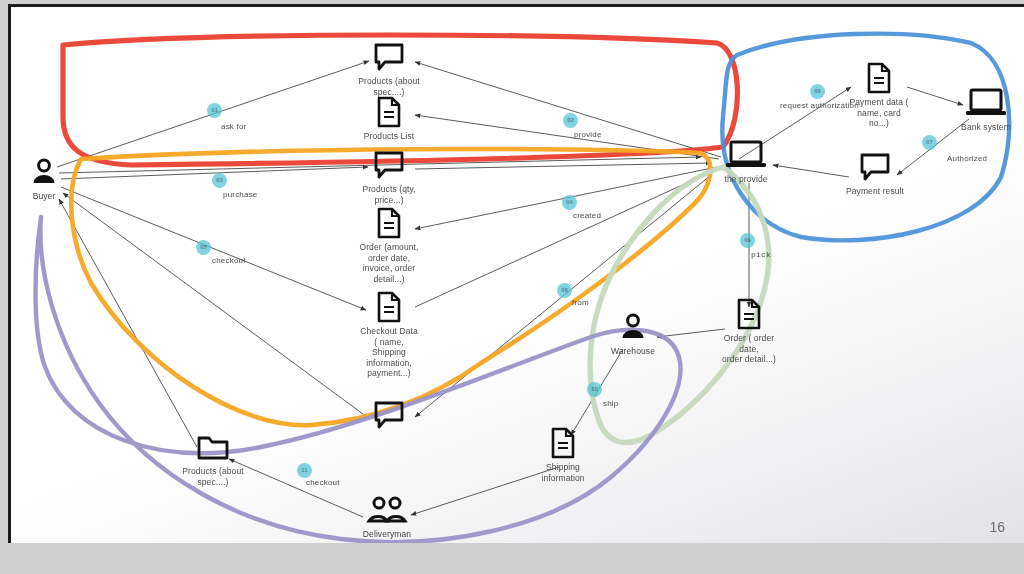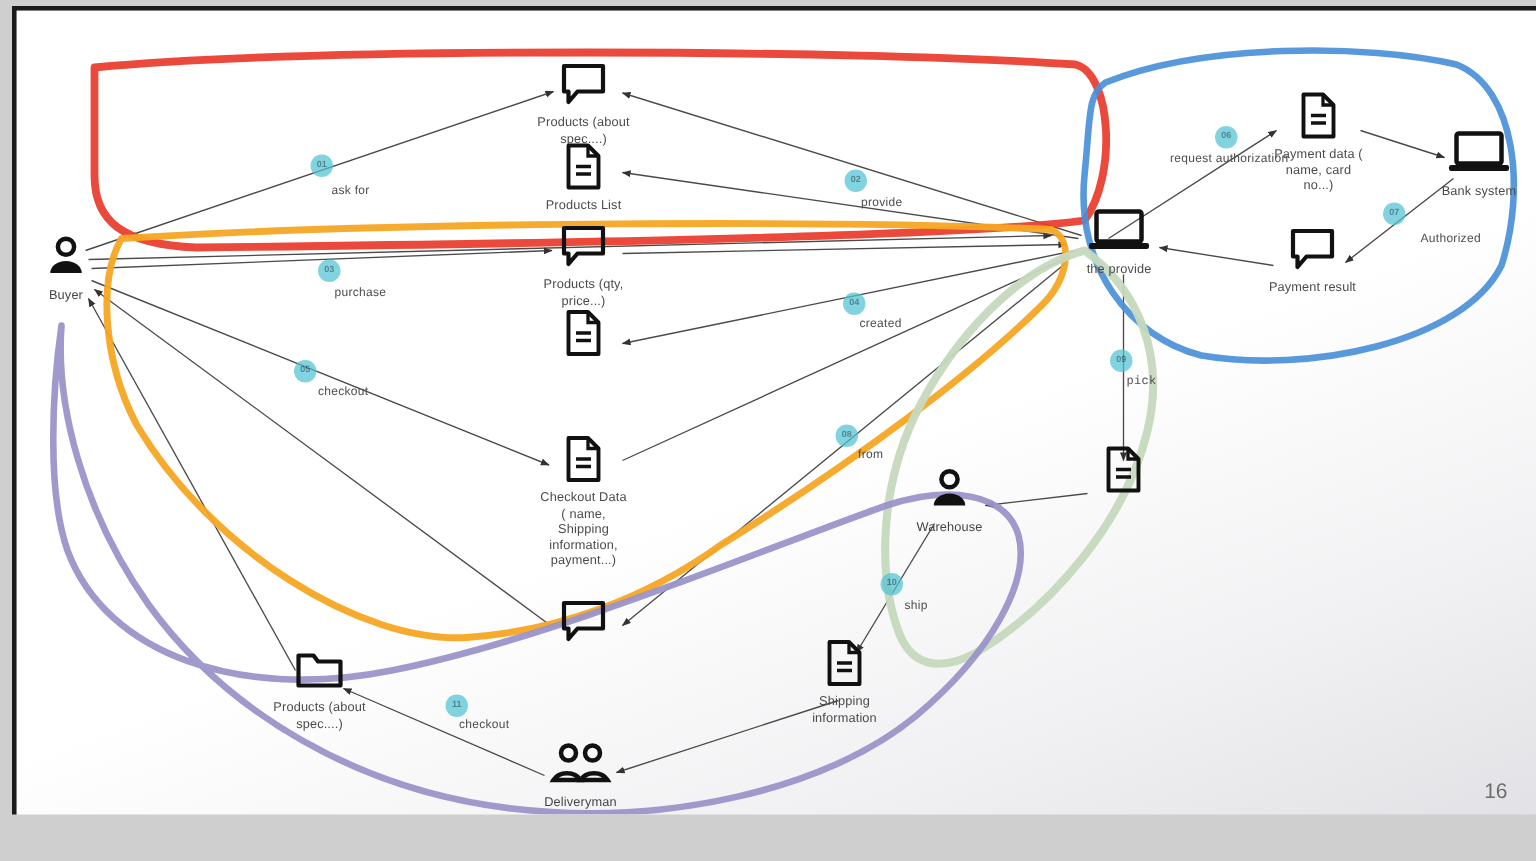--- a/index.html
+++ b/index.html
@@ -143,20 +143,24 @@
             </svg></span>
           <span class="cap">Products (qty,
 price...)</span>
         </div>
         <div class="node" style="left: 378px; top: 196px;">
           <span class="glyph"><svg width="26" height="32" viewBox="0 0 26 32">
               <path d="M3,2 H16 L23,9 V30 H3 Z" fill="none" stroke="#111" stroke-width="2.6" stroke-linejoin="round"></path>
               <path d="M16,2 V9 H23" fill="none" stroke="#111" stroke-width="2.2"></path>
               <path d="M8,16 H18 M8,21 H18" stroke="#111" stroke-width="2.2"></path>
             </svg></span>
+          <span class="cap">Order (amount,
+order date,
+invoice, order
+detail...)</span>
         </div>
         <div class="node" style="left: 378px; top: 280px;">
           <span class="glyph"><svg width="26" height="32" viewBox="0 0 26 32">
               <path d="M3,2 H16 L23,9 V30 H3 Z" fill="none" stroke="#111" stroke-width="2.6" stroke-linejoin="round"></path>
               <path d="M16,2 V9 H23" fill="none" stroke="#111" stroke-width="2.2"></path>
               <path d="M8,16 H18 M8,21 H18" stroke="#111" stroke-width="2.2"></path>
             </svg></span>
           <span class="cap">Checkout Data
 ( name,
 Shipping
@@ -199,20 +203,23 @@
               <path d="M4.5,26 a10.5,8 0 0 1 21,0 z" fill="#111"></path>
             </svg></span>
           <span class="cap">Warehouse</span>
         </div>
         <div class="node" style="left: 738px; top: 287px;">
           <span class="glyph"><svg width="26" height="32" viewBox="0 0 26 32">
               <path d="M3,2 H16 L23,9 V30 H3 Z" fill="none" stroke="#111" stroke-width="2.6" stroke-linejoin="round"></path>
               <path d="M16,2 V9 H23" fill="none" stroke="#111" stroke-width="2.2"></path>
               <path d="M8,16 H18 M8,21 H18" stroke="#111" stroke-width="2.2"></path>
             </svg></span>
+          <span class="cap">Order ( order
+date,
+order detail...)</span>
         </div>
         <div class="node" style="left: 735px; top: 128px;">
           <span class="glyph"><svg width="44" height="30" viewBox="0 0 44 30">
               <rect x="7" y="2" width="30" height="20" rx="1.5" fill="none" stroke="#111" stroke-width="3"></rect>
               <rect x="2" y="23" width="40" height="4" rx="1.5" fill="#111"></rect>
             </svg></span>
           <span class="cap">the provide</span>
         </div>
         <div class="node" style="left: 868px; top: 51px;">
           <span class="glyph"><svg width="26" height="32" viewBox="0 0 26 32">

